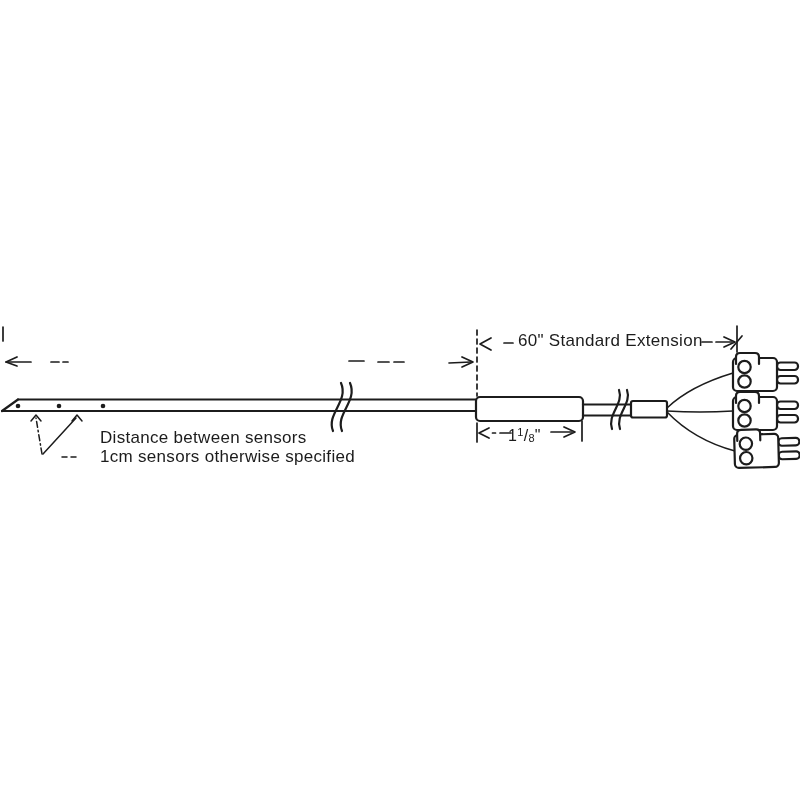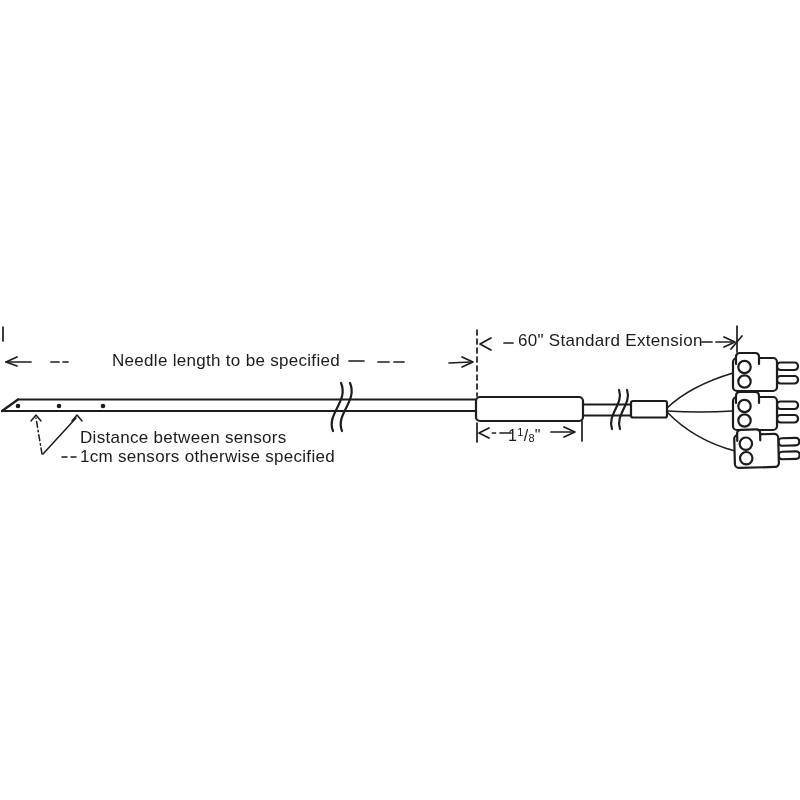--- a/index.html
+++ b/index.html
@@ -115,25 +115,24 @@
         <rect class="art solid" x="44" y="23" width="21" height="7.5" rx="3.5"></rect>
         <rect class="art solid" x="0" y="5" width="44" height="33" rx="4"></rect>
         <path class="art solid" d="M3,11 L3,4 Q3,0 7,0 L22,0 Q26,0 26,4 L26,11"></path>
         <circle class="art" cx="11.5" cy="14" r="6.2"></circle>
         <circle class="art" cx="11.5" cy="28.5" r="6.2"></circle>
       </g>
 
     </g>
   </svg>
 
-  <div class="label" style="left:112px;top:351px;">Needle length to be specified</div>
 
   <div class="label" style="left:518px;top:331px;">60" Standard Extension</div>
 
-  <div class="label" style="left:80px;top:428px;">
+  <div class="label" style="left:100px;top:428px;">
     <div class="note-line">Distance between sensors</div>
     <div class="note-line">1cm sensors otherwise specified</div>
   </div>
 
   <div class="label small" style="left:508px;top:426px;">
     <span>1</span><span class="frac-num">1</span><span>/</span><span class="frac-den">8</span><span>"</span>
   </div>
 
 </div>
 

